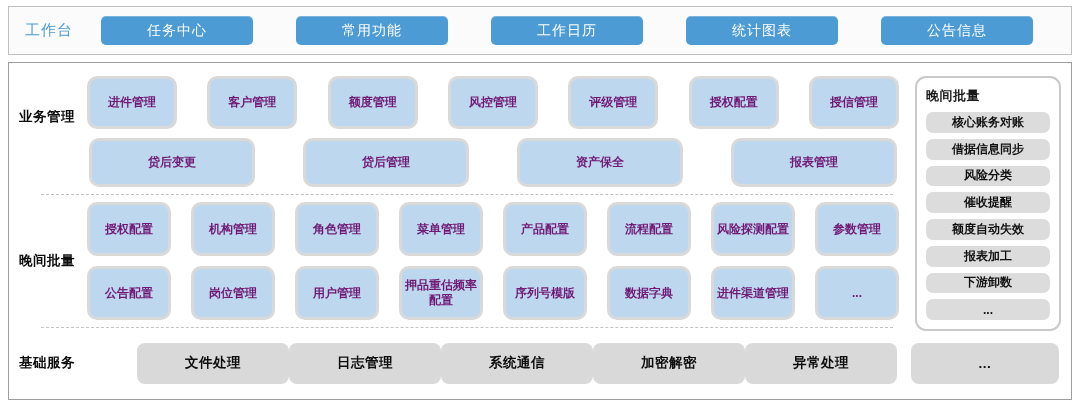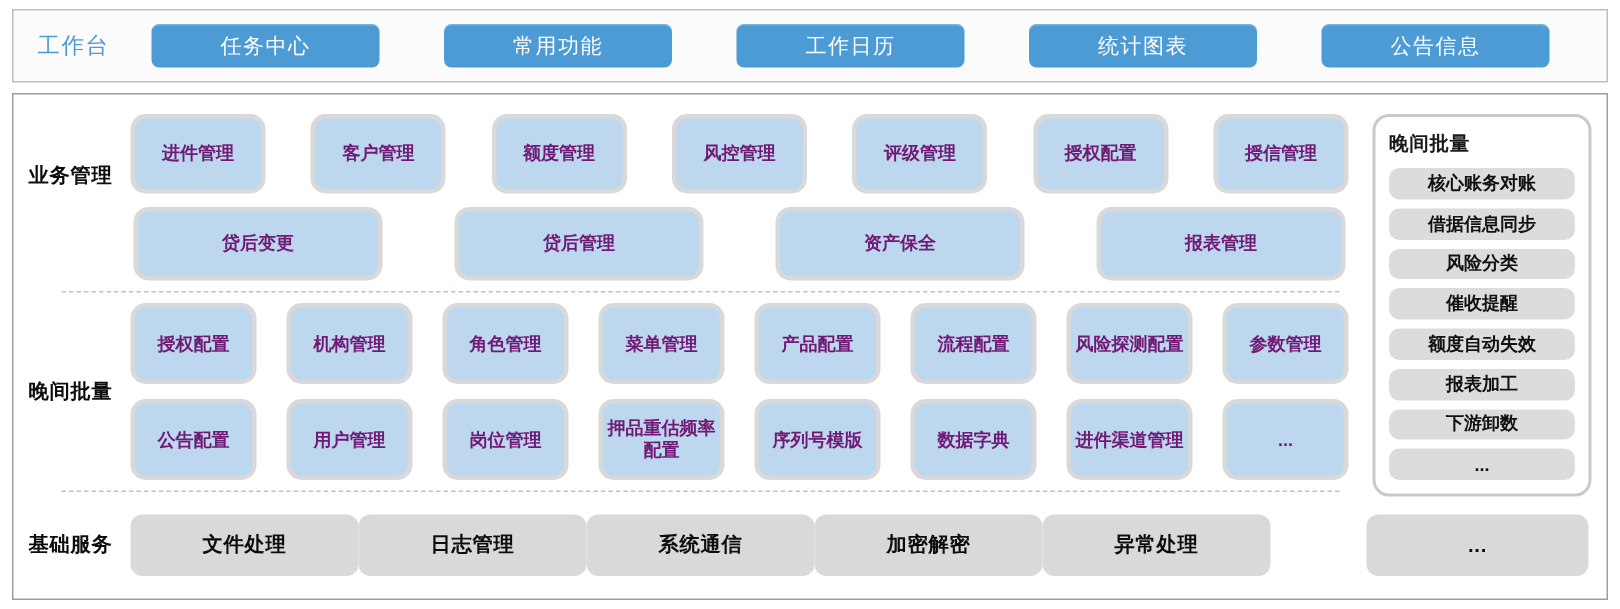--- a/index.html
+++ b/index.html
@@ -69,21 +69,21 @@
   }
   .row-biz1 .block{width:90px;height:53px;}
   .row-biz2 .block{width:166px;height:49px;}
   .row-cfg .block{width:84px;height:54px;}
 
   .divider{border-top:1px dashed #c2c2c2;align-self:center;height:0;}
   .divider.d1{grid-area:d1;margin:0 14px 0 30px;}
   .divider.d2{grid-area:d2;margin:0 14px 0 30px;}
 
   
-  .base-row{grid-area:ec;display:flex;justify-content:flex-start;align-items:center;padding:2px 10px 2px 4px;}
+  .base-row{grid-area:ec;display:flex;justify-content:flex-end;align-items:center;padding:2px 10px 2px 4px;}
   .gblock{
     background:var(--gray);border:none;border-radius:8px;height:41px;
     display:flex;align-items:center;justify-content:center;
     font-weight:bold;font-size:13.5px;color:#0d0d0d;cursor:pointer;letter-spacing:.5px;
   }
   .base-row .gblock{width:152px;}
   .base-dots{grid-area:ed;display:flex;align-items:center;padding:2px 4px;}
   .base-dots .gblock{width:100%;}
 
   
@@ -149,22 +149,22 @@
           <div class="block">角色管理</div>
           <div class="block">菜单管理</div>
           <div class="block">产品配置</div>
           <div class="block">流程配置</div>
           <div class="block">风险探测配置</div>
           <div class="block">参数管理</div>
         </div>
       <div class="row row-cfg">
 
       <div class="block">公告配置</div>
+          <div class="block">岗位管理</div>
           <div class="block">用户管理</div>
-          <div class="block">岗位管理</div>
           <div class="block">押品重估频率配置</div>
           <div class="block">序列号模版</div>
           <div class="block">数据字典</div>
           <div class="block">进件渠道管理</div>
           <div class="block">...</div>
         </div>
     </div>
 
     <div class="divider d2"></div>
 

